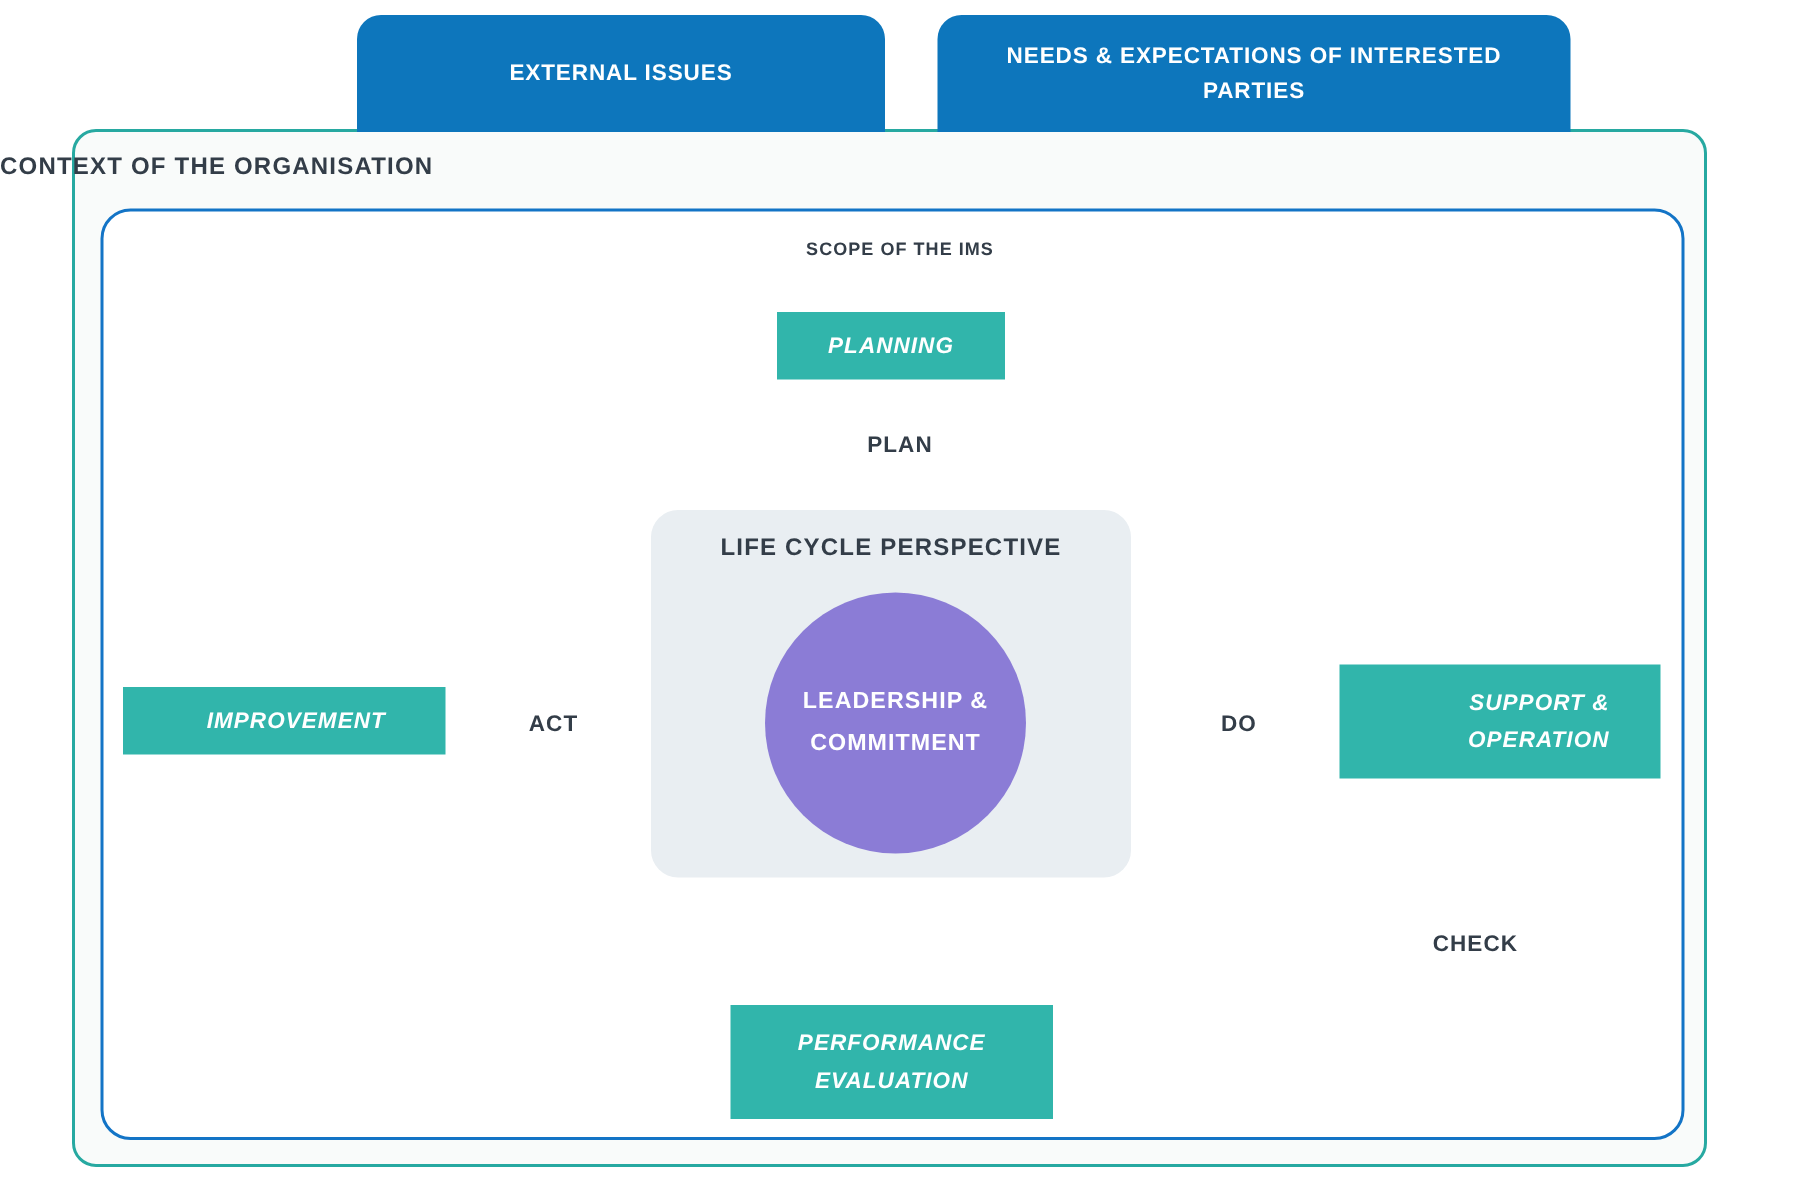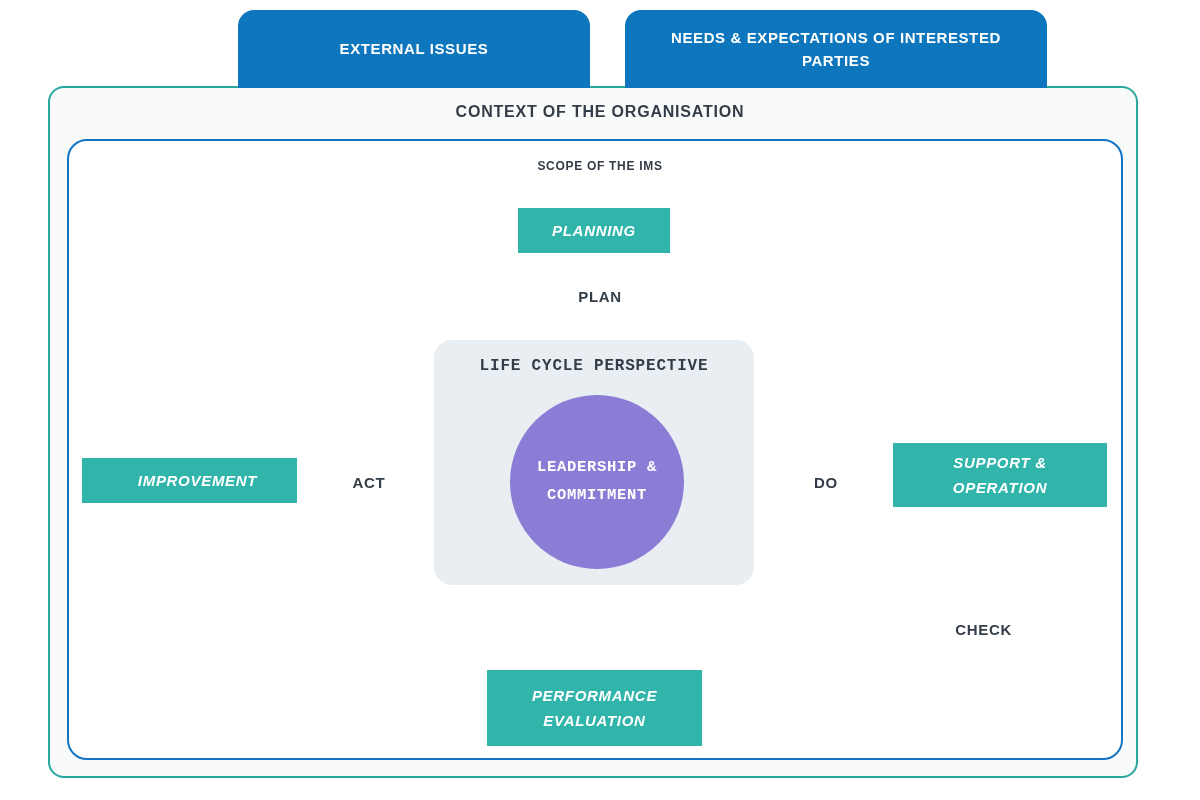--- a/index.html
+++ b/index.html
@@ -54,21 +54,20 @@
     background:var(--outer-bg);
     border:2px solid var(--outer-border-teal);
     border-radius:16px;
     z-index:1;
   }
   .context-label{
     position:absolute;
     left:0;
     top:103px;
     width:100%;
-    text-align:center;
     color:var(--navy-text);
     font-weight:bold;
     font-size:16px;
     letter-spacing:.8px;
     z-index:2;
   }
   
   .inner-box{
     position:absolute;
     left:67px;
@@ -105,33 +104,32 @@
     display:flex;
     align-items:center;
     justify-content:center;
     text-align:center;
     line-height:1.7;
     z-index:4;
     font-style:italic;
   }
   .planning-box{left:518px;top:208px;width:152px;height:45px;}
   .improvement-box{left:82px;top:458px;width:215px;height:45px;padding-left:16px;}
-  .support-box{left:893px;top:443px;width:214px;height:64px;padding:0 34px;}
+  .support-box{left:893px;top:443px;width:214px;height:76px;padding:0 34px;text-align:right;}
   .performance-box{left:487px;top:670px;width:215px;height:76px;padding:0 20px;}
   
   .center-panel{
     position:absolute;
     left:434px;
     top:340px;
     width:320px;
     height:245px;
     background:var(--panel-bg);
     border-radius:18px;
     z-index:3;
-    font-family:Liberation Mono, monospace;
   }
   .life-cycle-label{
     position:absolute;
     left:0;
     top:17px;
     width:100%;
     text-align:center;
     color:var(--navy-text);
     font-weight:bold;
     font-size:16px;

